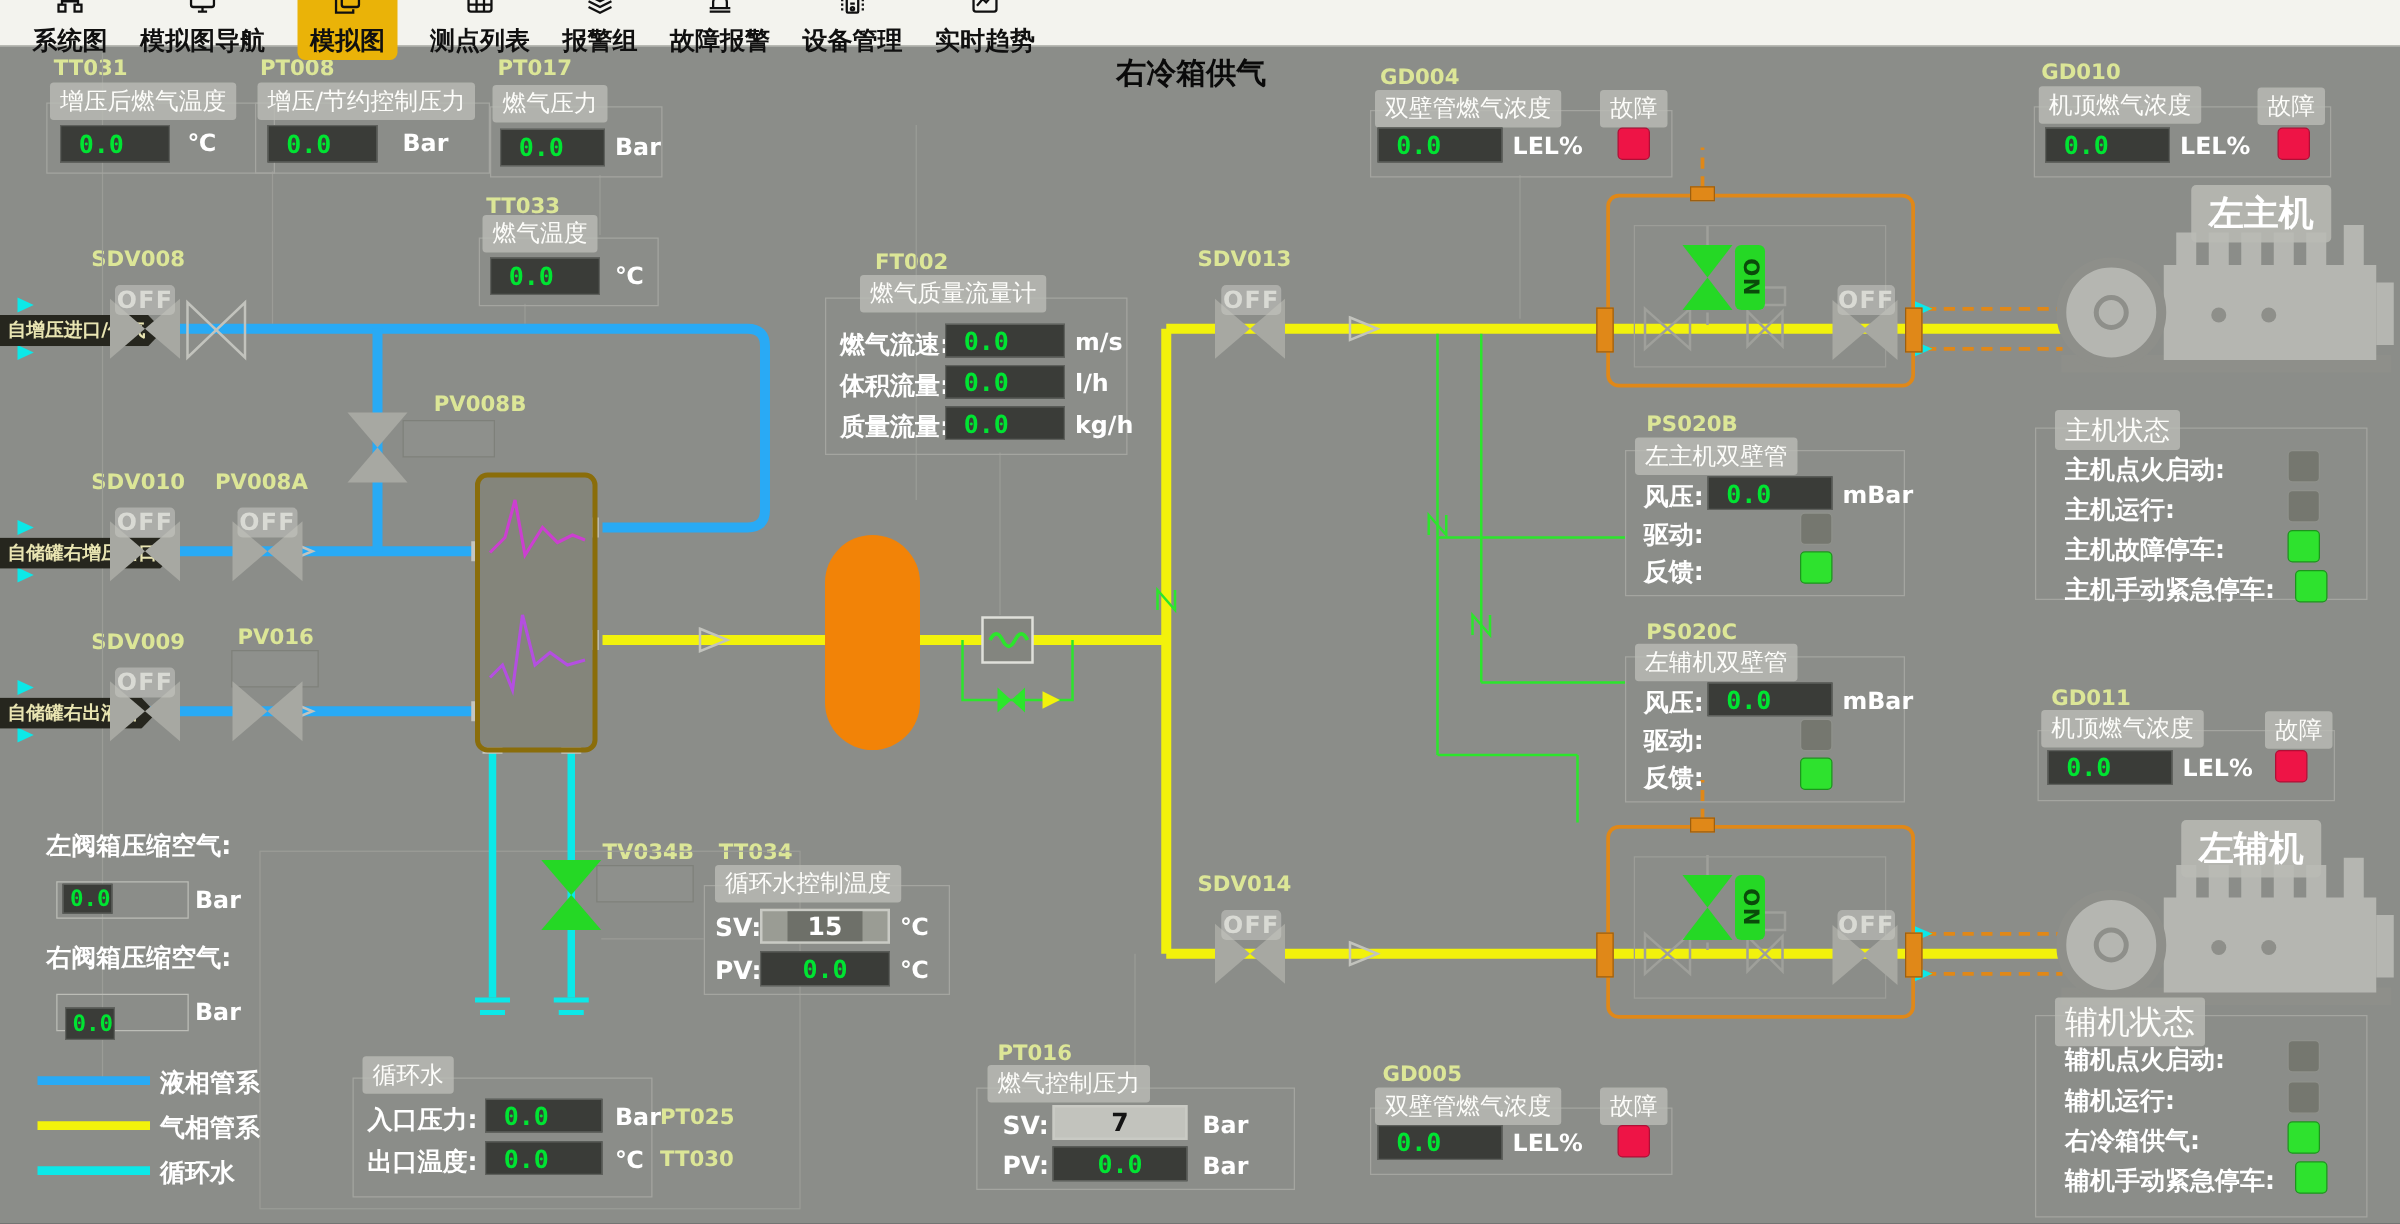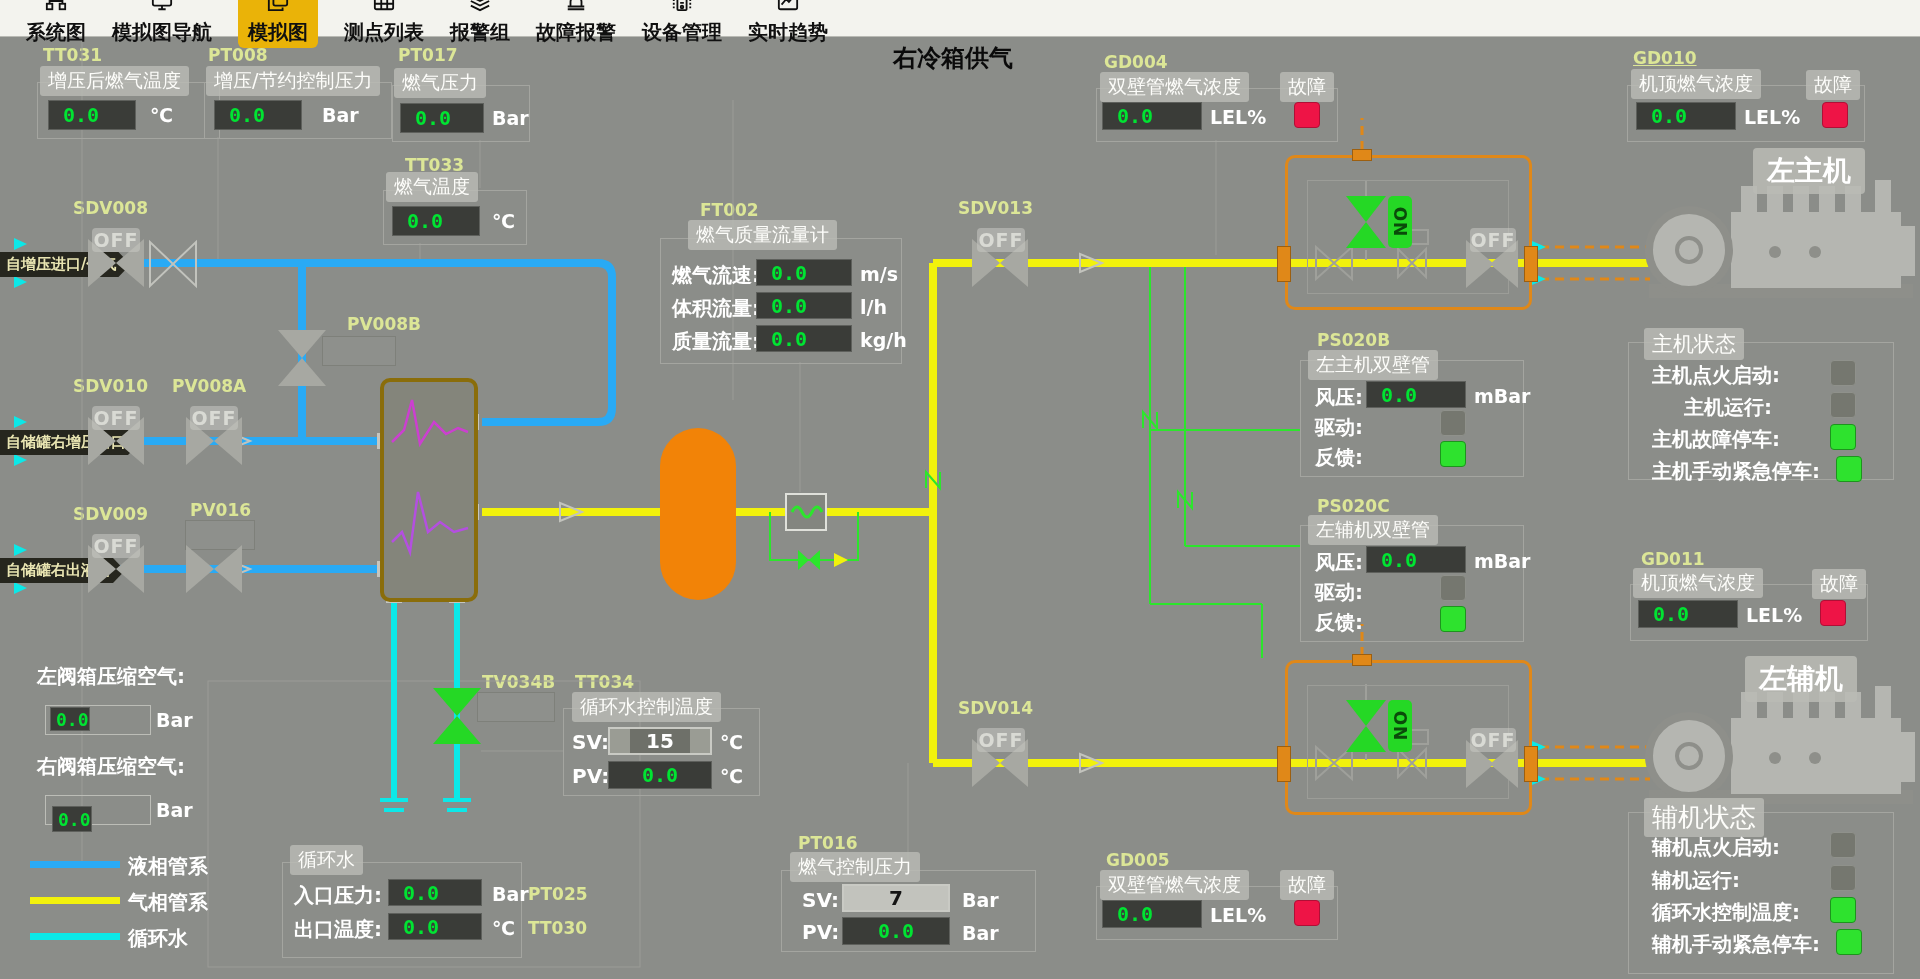--- a/index.html
+++ b/index.html
@@ -288,21 +288,21 @@
   <div class="pill" style="left:206px;top:66px;">增压/节约控制压力</div>
   <div class="val" style="left:214px;top:100px;width:88px;height:30px;">0.0</div>
   <div class="unit" style="left:322px;top:104px;">Bar</div>
 
   <div class="tag" style="left:398px;top:45px;">PT017</div>
   <div class="frame" style="left:392px;top:85px;width:136px;height:55px;"></div>
   <div class="pill" style="left:394px;top:68px;">燃气压力</div>
   <div class="val" style="left:400px;top:103px;width:84px;height:30px;">0.0</div>
   <div class="unit" style="left:492px;top:107px;">Bar</div>
 
-  <div class="tag" style="left:389px;top:155px;margin-left:16px;">TT033</div>
+  <div class="tag" style="left:389px;top:155px;">TT033</div>
   <div class="frame" style="left:383px;top:190px;width:142px;height:53px;"></div>
   <div class="pill" style="left:386px;top:172px;">燃气温度</div>
   <div class="val" style="left:392px;top:206px;width:88px;height:30px;">0.0</div>
   <div class="unit" style="left:492px;top:210px;">℃</div>
 
   <div class="src" style="left:0;top:252px;">自增压进口/供气</div>
   <div class="src" style="left:0;top:430px;">自储罐右增压出口</div>
   <div class="src" style="left:0;top:558px;">自储罐右出液口</div>
 
   <div class="tag" style="left:73px;top:198px;">SDV008</div>
@@ -414,21 +414,21 @@
   <div class="rowlab" style="left:128px;top:925px;">循环水</div>
 
   <div class="tag" style="left:1104px;top:52px;">GD004</div>
   <div class="frame" style="left:1096px;top:88px;width:240px;height:52px;"></div>
   <div class="pill" style="left:1100px;top:72px;">双壁管燃气浓度</div>
   <div class="pill" style="left:1280px;top:72px;">故障</div>
   <div class="val" style="left:1102px;top:102px;width:100px;height:28px;">0.0</div>
   <div class="unit" style="left:1210px;top:106px;">LEL%</div>
   <div class="ind alarm" style="left:1294px;top:102px;"></div>
 
-  <div class="tag" style="left:1633px;top:48px;text-decoration:underline;">GD010</div>
+  <div class="tag" style="left:1633px;top:48px;">GD010</div>
   <div class="frame" style="left:1627px;top:85px;width:236px;height:55px;"></div>
   <div class="pill" style="left:1631px;top:69px;">机顶燃气浓度</div>
   <div class="pill" style="left:1806px;top:70px;">故障</div>
   <div class="val" style="left:1636px;top:102px;width:100px;height:28px;">0.0</div>
   <div class="unit" style="left:1744px;top:106px;">LEL%</div>
   <div class="ind alarm" style="left:1822px;top:102px;"></div>
 
   <div class="tag" style="left:1641px;top:549px;">GD011</div>
   <div class="frame" style="left:1630px;top:584px;width:236px;height:55px;"></div>
   <div class="pill" style="left:1633px;top:568px;">机顶燃气浓度</div>
@@ -526,31 +526,31 @@
       <circle cx="130" cy="72" r="6" fill="#8e8f8a"></circle>
         <circle cx="170" cy="72" r="6" fill="#8e8f8a"></circle>
       <rect x="256" y="46" width="14" height="50" fill="#b5b6b1"></rect>
     </svg>
   </div>
 
   <div class="frame" style="left:1628px;top:342px;width:264px;height:136px;"></div>
   <div class="pill" style="left:1644px;top:328px;font-size:21px;">主机状态</div>
   <div class="rowlab" style="left:1652px;top:362px;">主机点火启动:</div>
   <div class="ind off" style="left:1830px;top:360px;"></div>
-  <div class="rowlab" style="left:1652px;top:394px;margin-left:32px;">主机运行:</div>
+  <div class="rowlab" style="left:1652px;top:394px;">主机运行:</div>
   <div class="ind off" style="left:1830px;top:392px;"></div>
   <div class="rowlab" style="left:1652px;top:426px;">主机故障停车:</div>
   <div class="ind on" style="left:1830px;top:424px;"></div>
   <div class="rowlab" style="left:1652px;top:458px;">主机手动紧急停车:</div>
   <div class="ind on" style="left:1836px;top:456px;"></div>
 
   <div class="frame" style="left:1628px;top:812px;width:264px;height:160px;"></div>
   <div class="pill" style="left:1644px;top:798px;font-size:26px;">辅机状态</div>
   <div class="rowlab" style="left:1652px;top:834px;">辅机点火启动:</div>
   <div class="ind off" style="left:1830px;top:832px;"></div>
   <div class="rowlab" style="left:1652px;top:867px;">辅机运行:</div>
   <div class="ind off" style="left:1830px;top:865px;"></div>
-  <div class="rowlab" style="left:1652px;top:899px;">循环水控制温度:</div>
+  <div class="rowlab" style="left:1652px;top:899px;">右冷箱供气:</div>
   <div class="ind on" style="left:1830px;top:897px;"></div>
   <div class="rowlab" style="left:1652px;top:931px;">辅机手动紧急停车:</div>
   <div class="ind on" style="left:1836px;top:929px;"></div>
 
 </div>
 
 </body></html>

